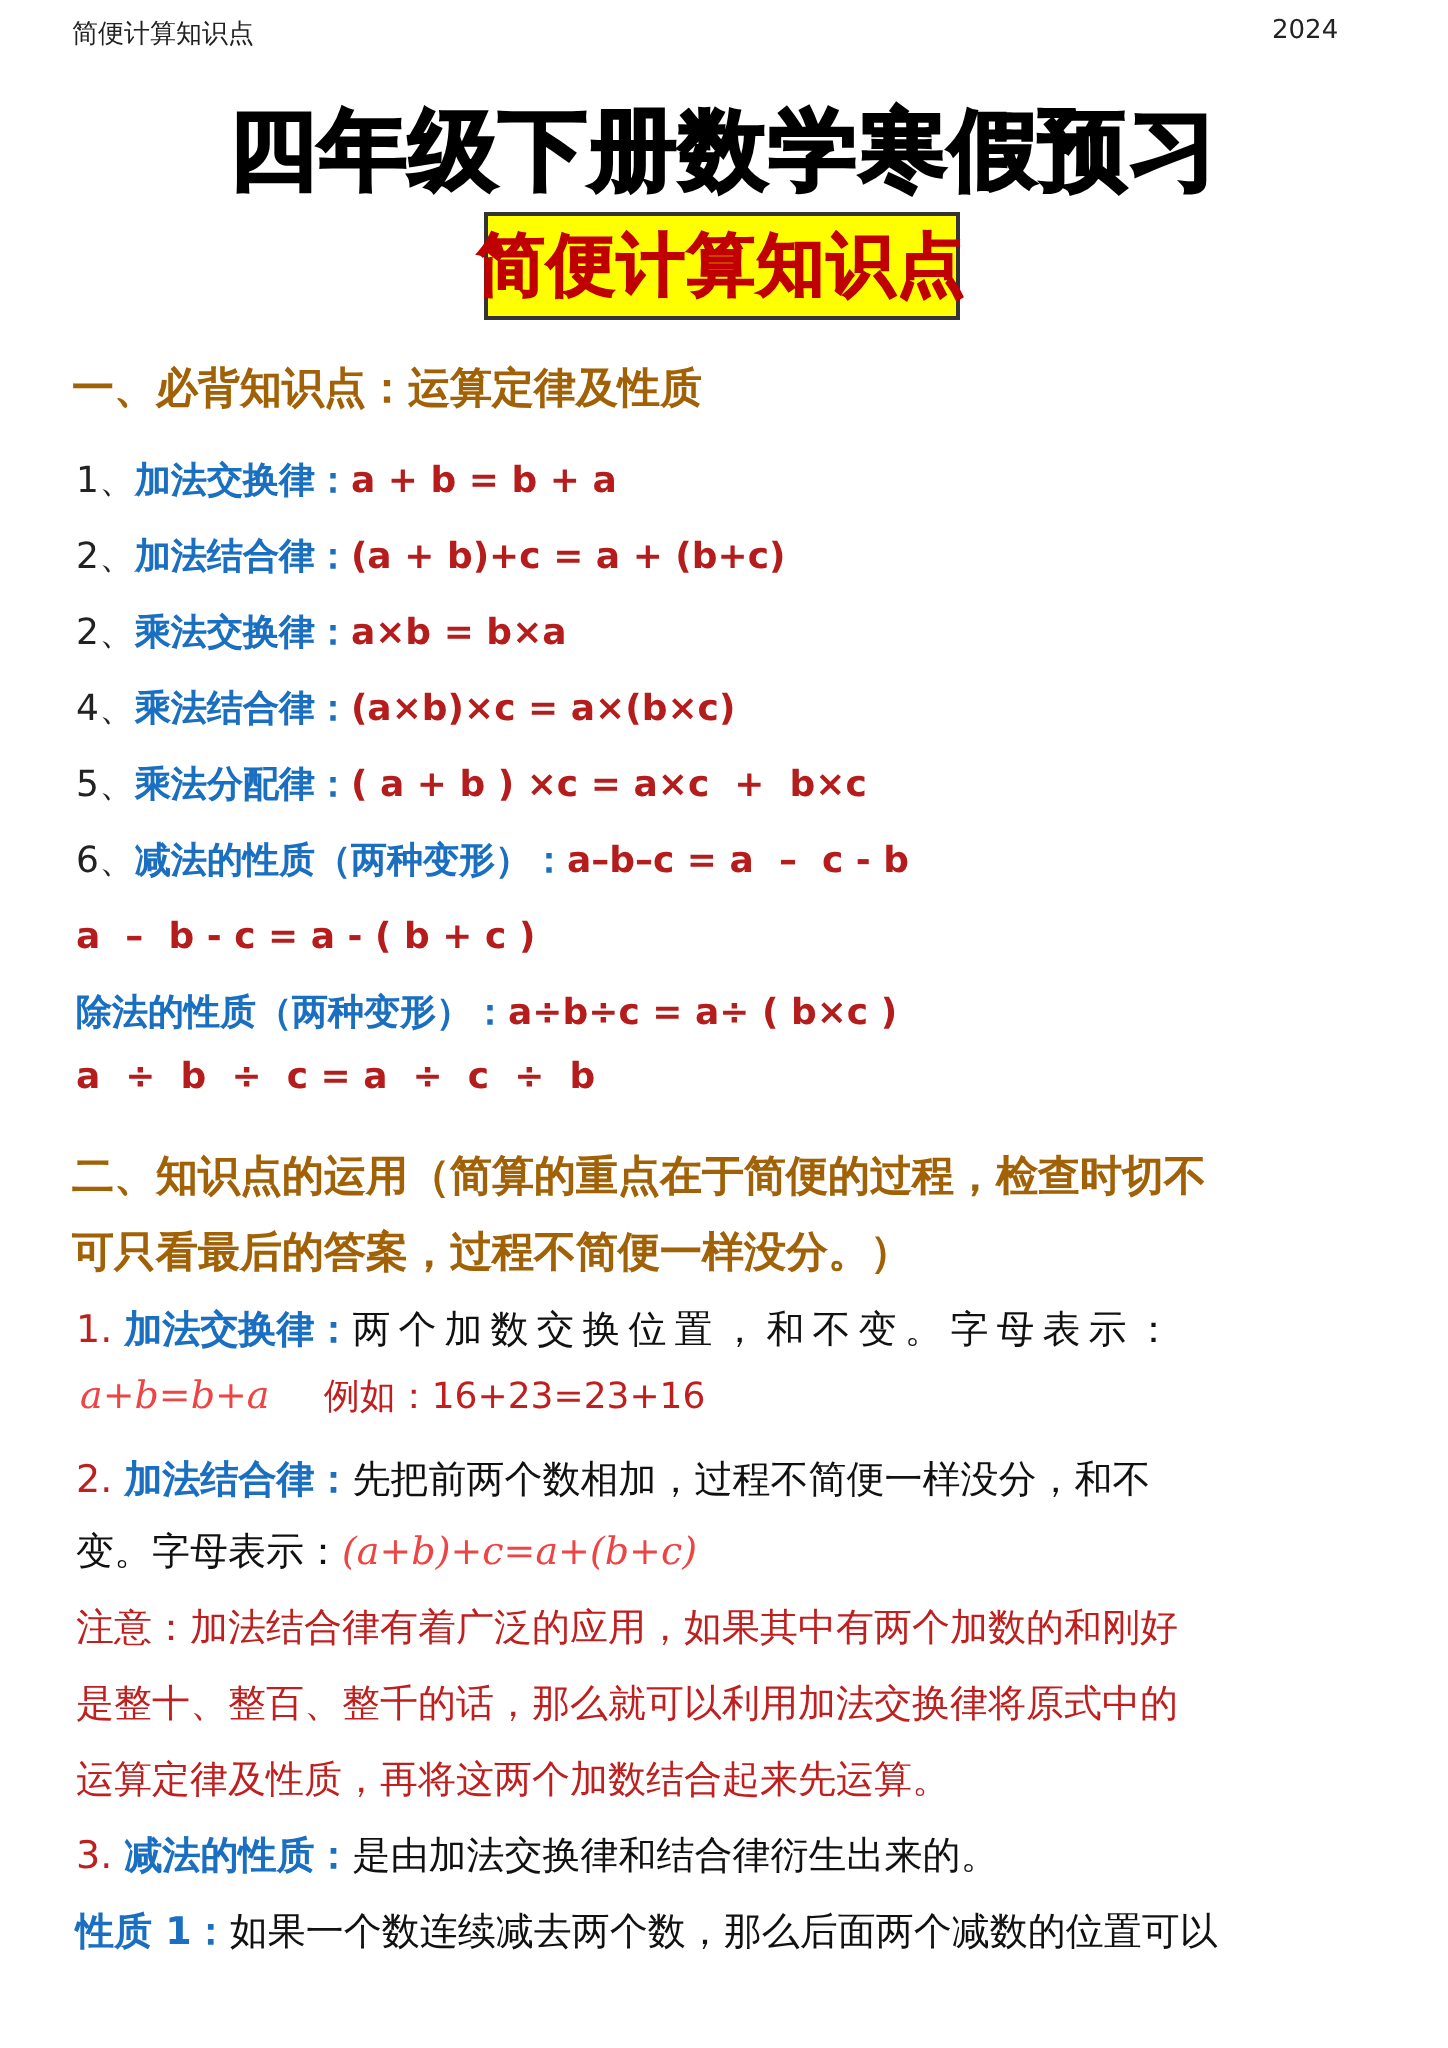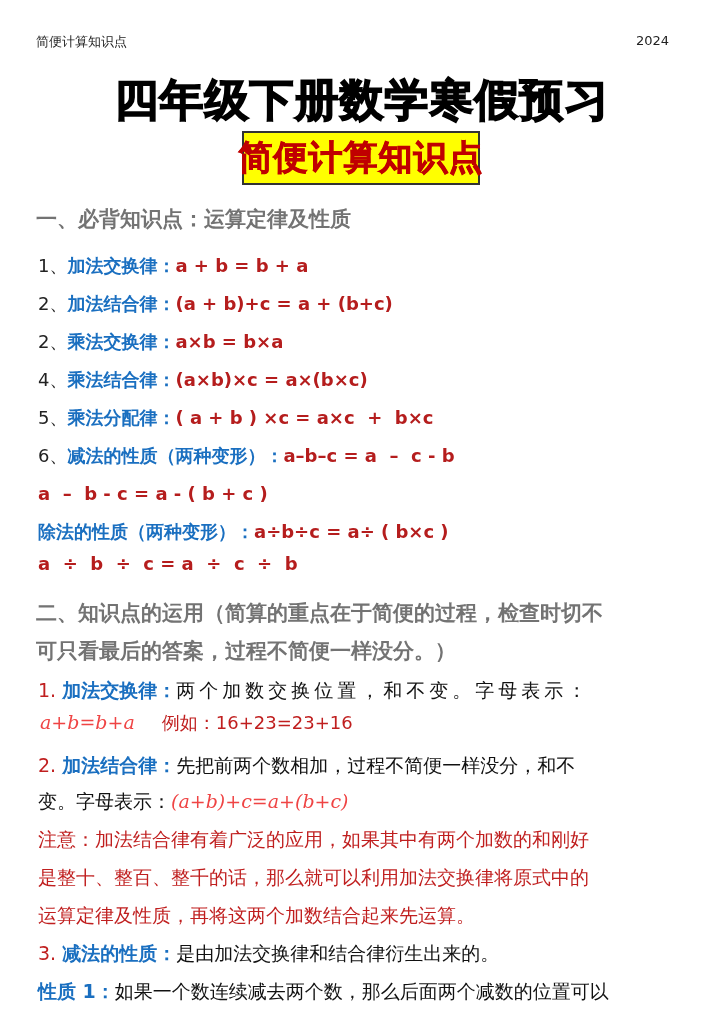--- a/index.html
+++ b/index.html
@@ -1,25 +1,25 @@
 <!DOCTYPE html>
 <html><head>
 <meta charset="utf-8">
 <style>
   html, body { margin:0; padding:0; background:#ffffff; }
   body { width:724px; height:1024px; position:relative; overflow:hidden;
          font-family:"DejaVu Sans", "Liberation Sans", sans-serif; color:#111; }
-  .abs { position:absolute; white-space:nowrap;margin-top:25px; }
+  .abs { position:absolute; white-space:nowrap; }
   .hdr { font-size:13px; color:#222; top:8px; }
   .title { left:0; width:724px; text-align:center; top:46px; font-size:44px; font-weight:900;
            color:#000; letter-spacing:1px; -webkit-text-stroke:1.5px #000; }
   .subtitle-box { left:242px; top:106px; width:238px; height:54px; background:#ffff00;
                   border:2px solid #333; box-sizing:border-box; display:flex; align-items:center; justify-content:center; }
   .subtitle { font-size:34px; font-weight:900; color:#c00000; -webkit-text-stroke:0.8px #c00000; letter-spacing:1px; }
-  .h1 { font-size:21px; font-weight:bold; color:#737373; }
+  .h1 { font-size:21px; font-weight:bold; color:#a16207; }
   .row { font-size:18px; line-height:30px; }
   .num { color:#222; font-weight:normal; }
   .blue { color:#1a6fc0; font-weight:bold; }
   .red { color:#b51d1d; font-weight:bold; }
   .redn { color:#c01f1f; }
   .black { color:#111; }
   .math { font-family:"DejaVu Serif","Liberation Serif",serif; font-style:italic; font-size:19px; color:#ef4444; }
   .p { font-size:19px; line-height:28px; }
 </style>
 </head>

